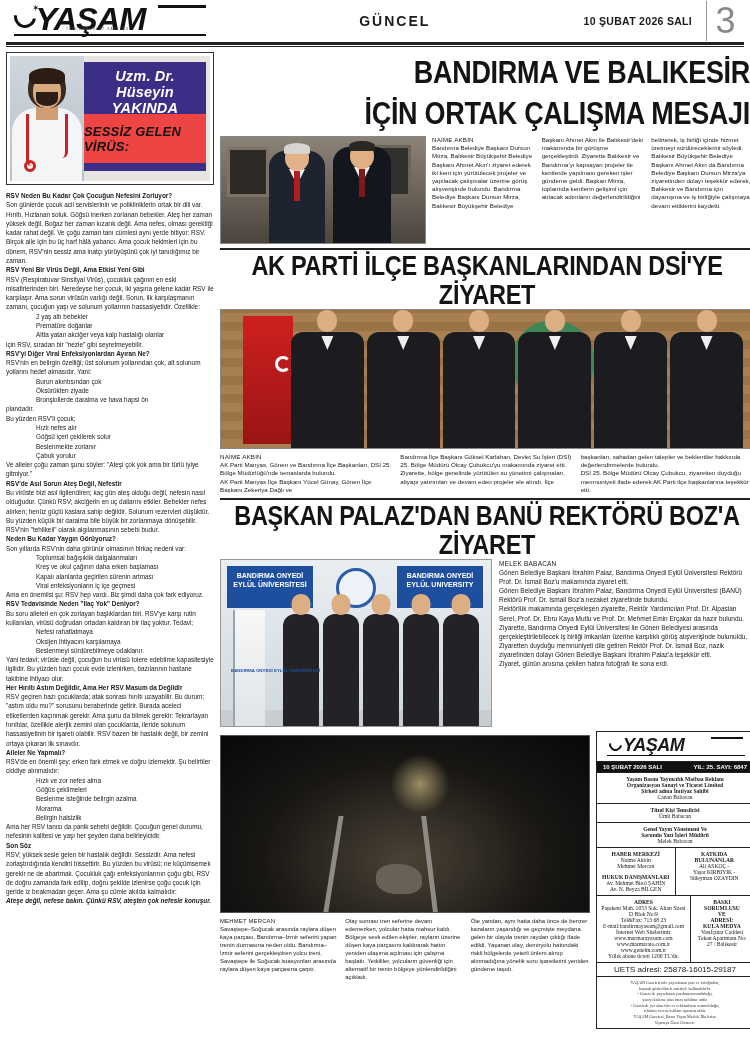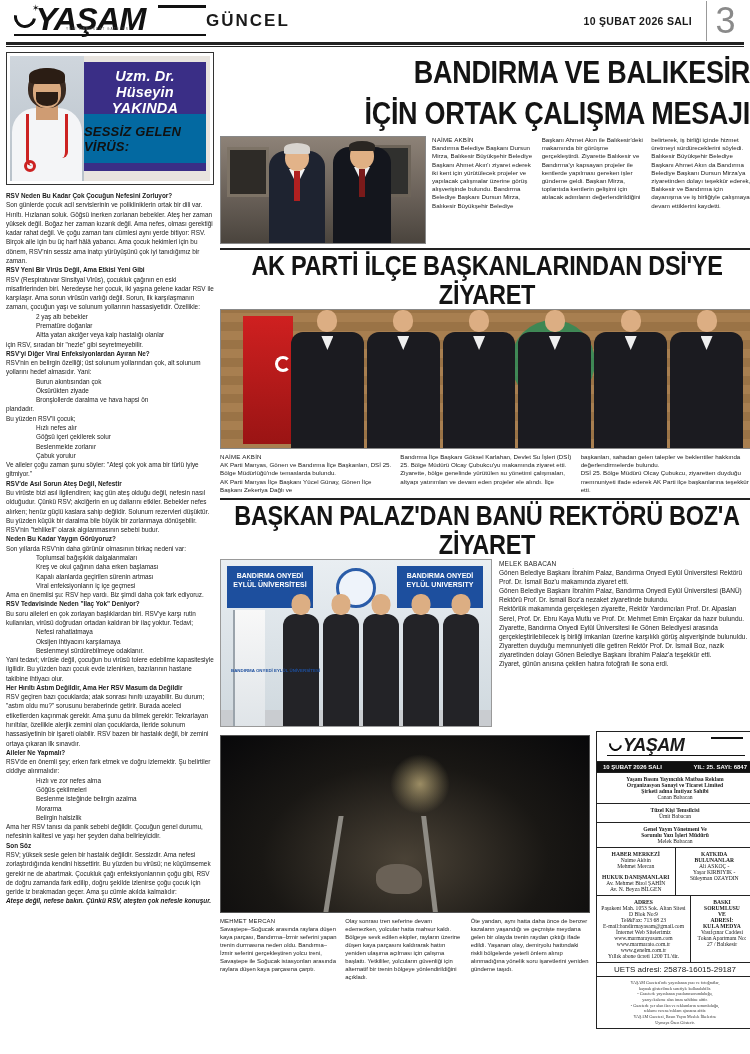--- a/index.html
+++ b/index.html
@@ -43,22 +43,22 @@
     position: absolute; left: 152px; top: 3px; width: 48px; height: 3px; background: #111;
   }
   .logo-bar2 {
     position: absolute; left: 8px; top: 32px; width: 192px; height: 2px; background: #111;
   }
   .logo-sub {
     position: absolute; left: 60px; top: 25px;
     font-size: 3.2px; letter-spacing: 1px; color: #555;
   }
   .mh-center {
-    flex: 1; text-align: left;
-    font-weight: bold; font-size: 17px; letter-spacing: 2px;
+    flex: 1; text-align: center;
+    font-weight: bold; font-size: 14px; letter-spacing: 2px;
   }
   .mh-date {
     font-weight: bold; font-size: 10.5px; letter-spacing: 0.3px;
     padding-right: 14px; white-space: nowrap;
   }
   .mh-pageno {
     width: 38px; text-align: center;
     font-size: 36px; color: #8a8a8a; font-weight: normal;
     border-left: 1px solid #999; line-height: 40px;
   }
@@ -90,21 +90,21 @@
 
   .doc-title-band {
     position: absolute; left: 74px; top: 6px; right: 4px;
     background: #3a2e86; color: #fff; text-align: center;
     padding: 6px 4px 8px 4px;
   }
   .doc-title-1 { font-size: 14.5px; font-weight: bold; letter-spacing: 0.2px; }
   .doc-title-2 { font-size: 13.5px; font-weight: bold; color: #ffe400; margin-top: 2px; }
   .doc-yellow {
     position: absolute; left: 74px; top: 58px; right: 4px; bottom: 18px;
-    background: #0369a1; display: flex; align-items: center; justify-content: flex-start;
+    background: #ef4444; display: flex; align-items: center; justify-content: flex-start;
   }
   .doc-yellow span { font-size: 13px; font-weight: bold; color: #111; letter-spacing: 0.2px; }
 
   .art-body { margin-top: 6px; font-size: 6.4px; line-height: 1.45; text-align: left; color: #1a1a1a; }
   .art-body .sub { font-weight: bold; }
   .art-body .ind { padding-left: 30px; }
   .art-body .bi { font-weight: bold; font-style: italic; }
 
   
   .story-rule { height: 2px; background: #222; margin: 4px 0 3px 0; }

